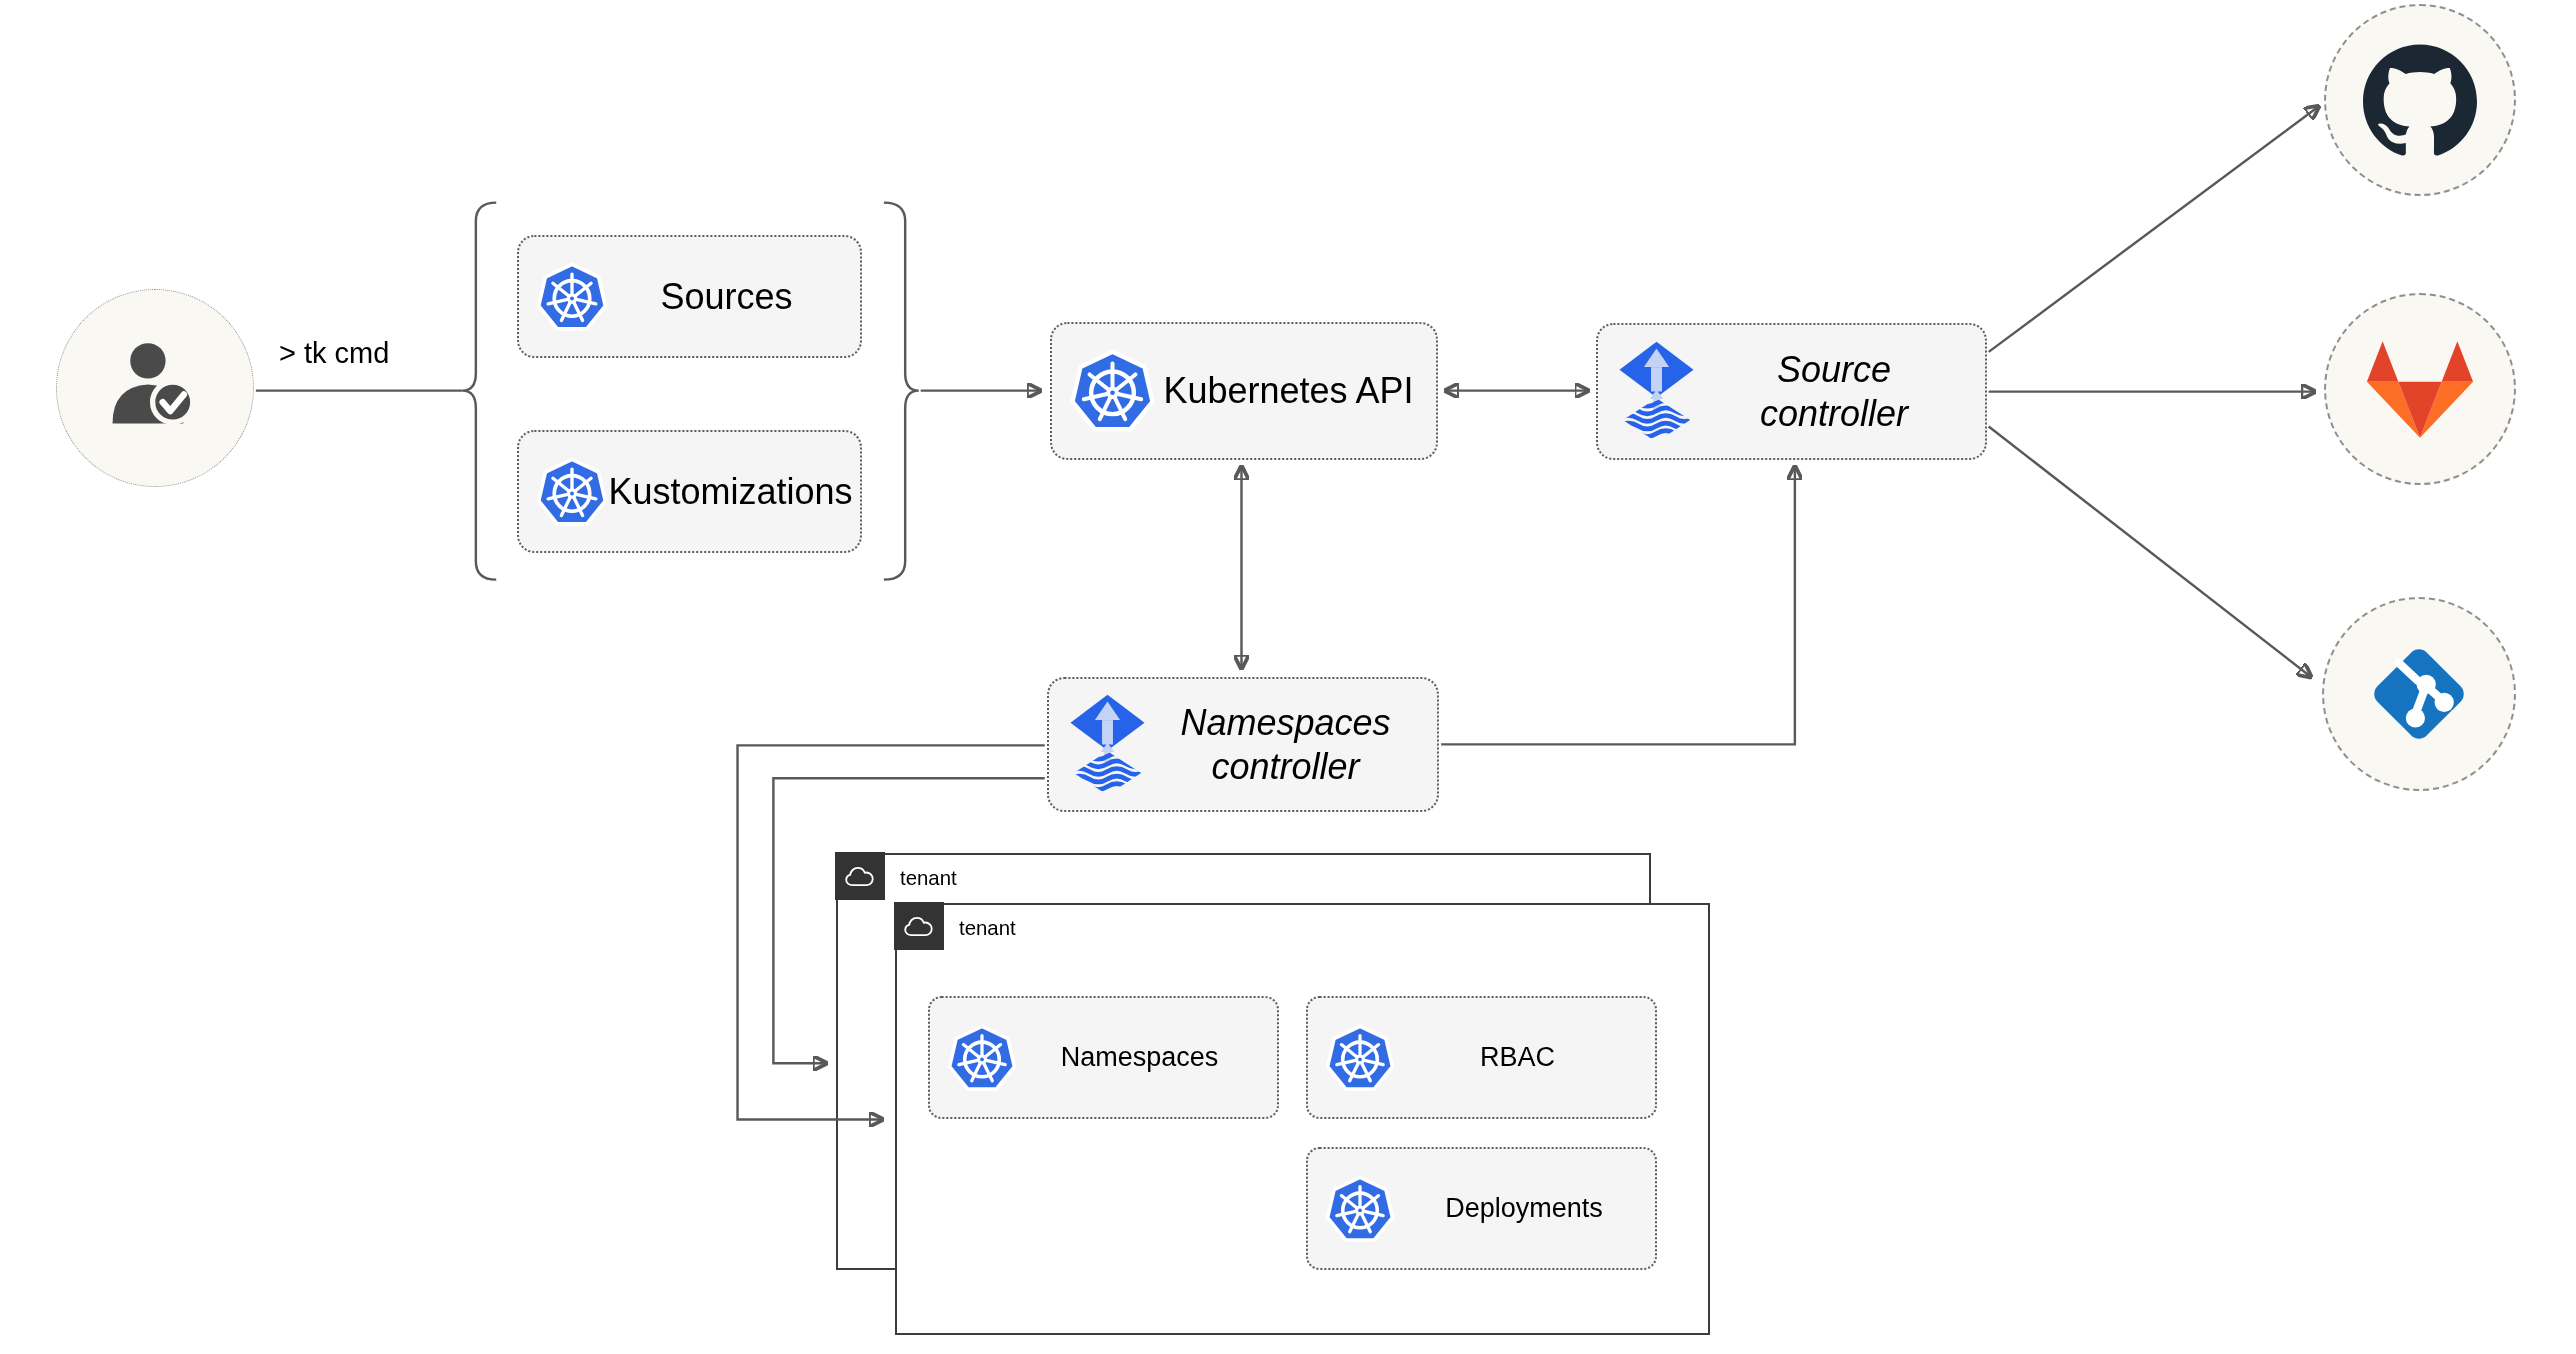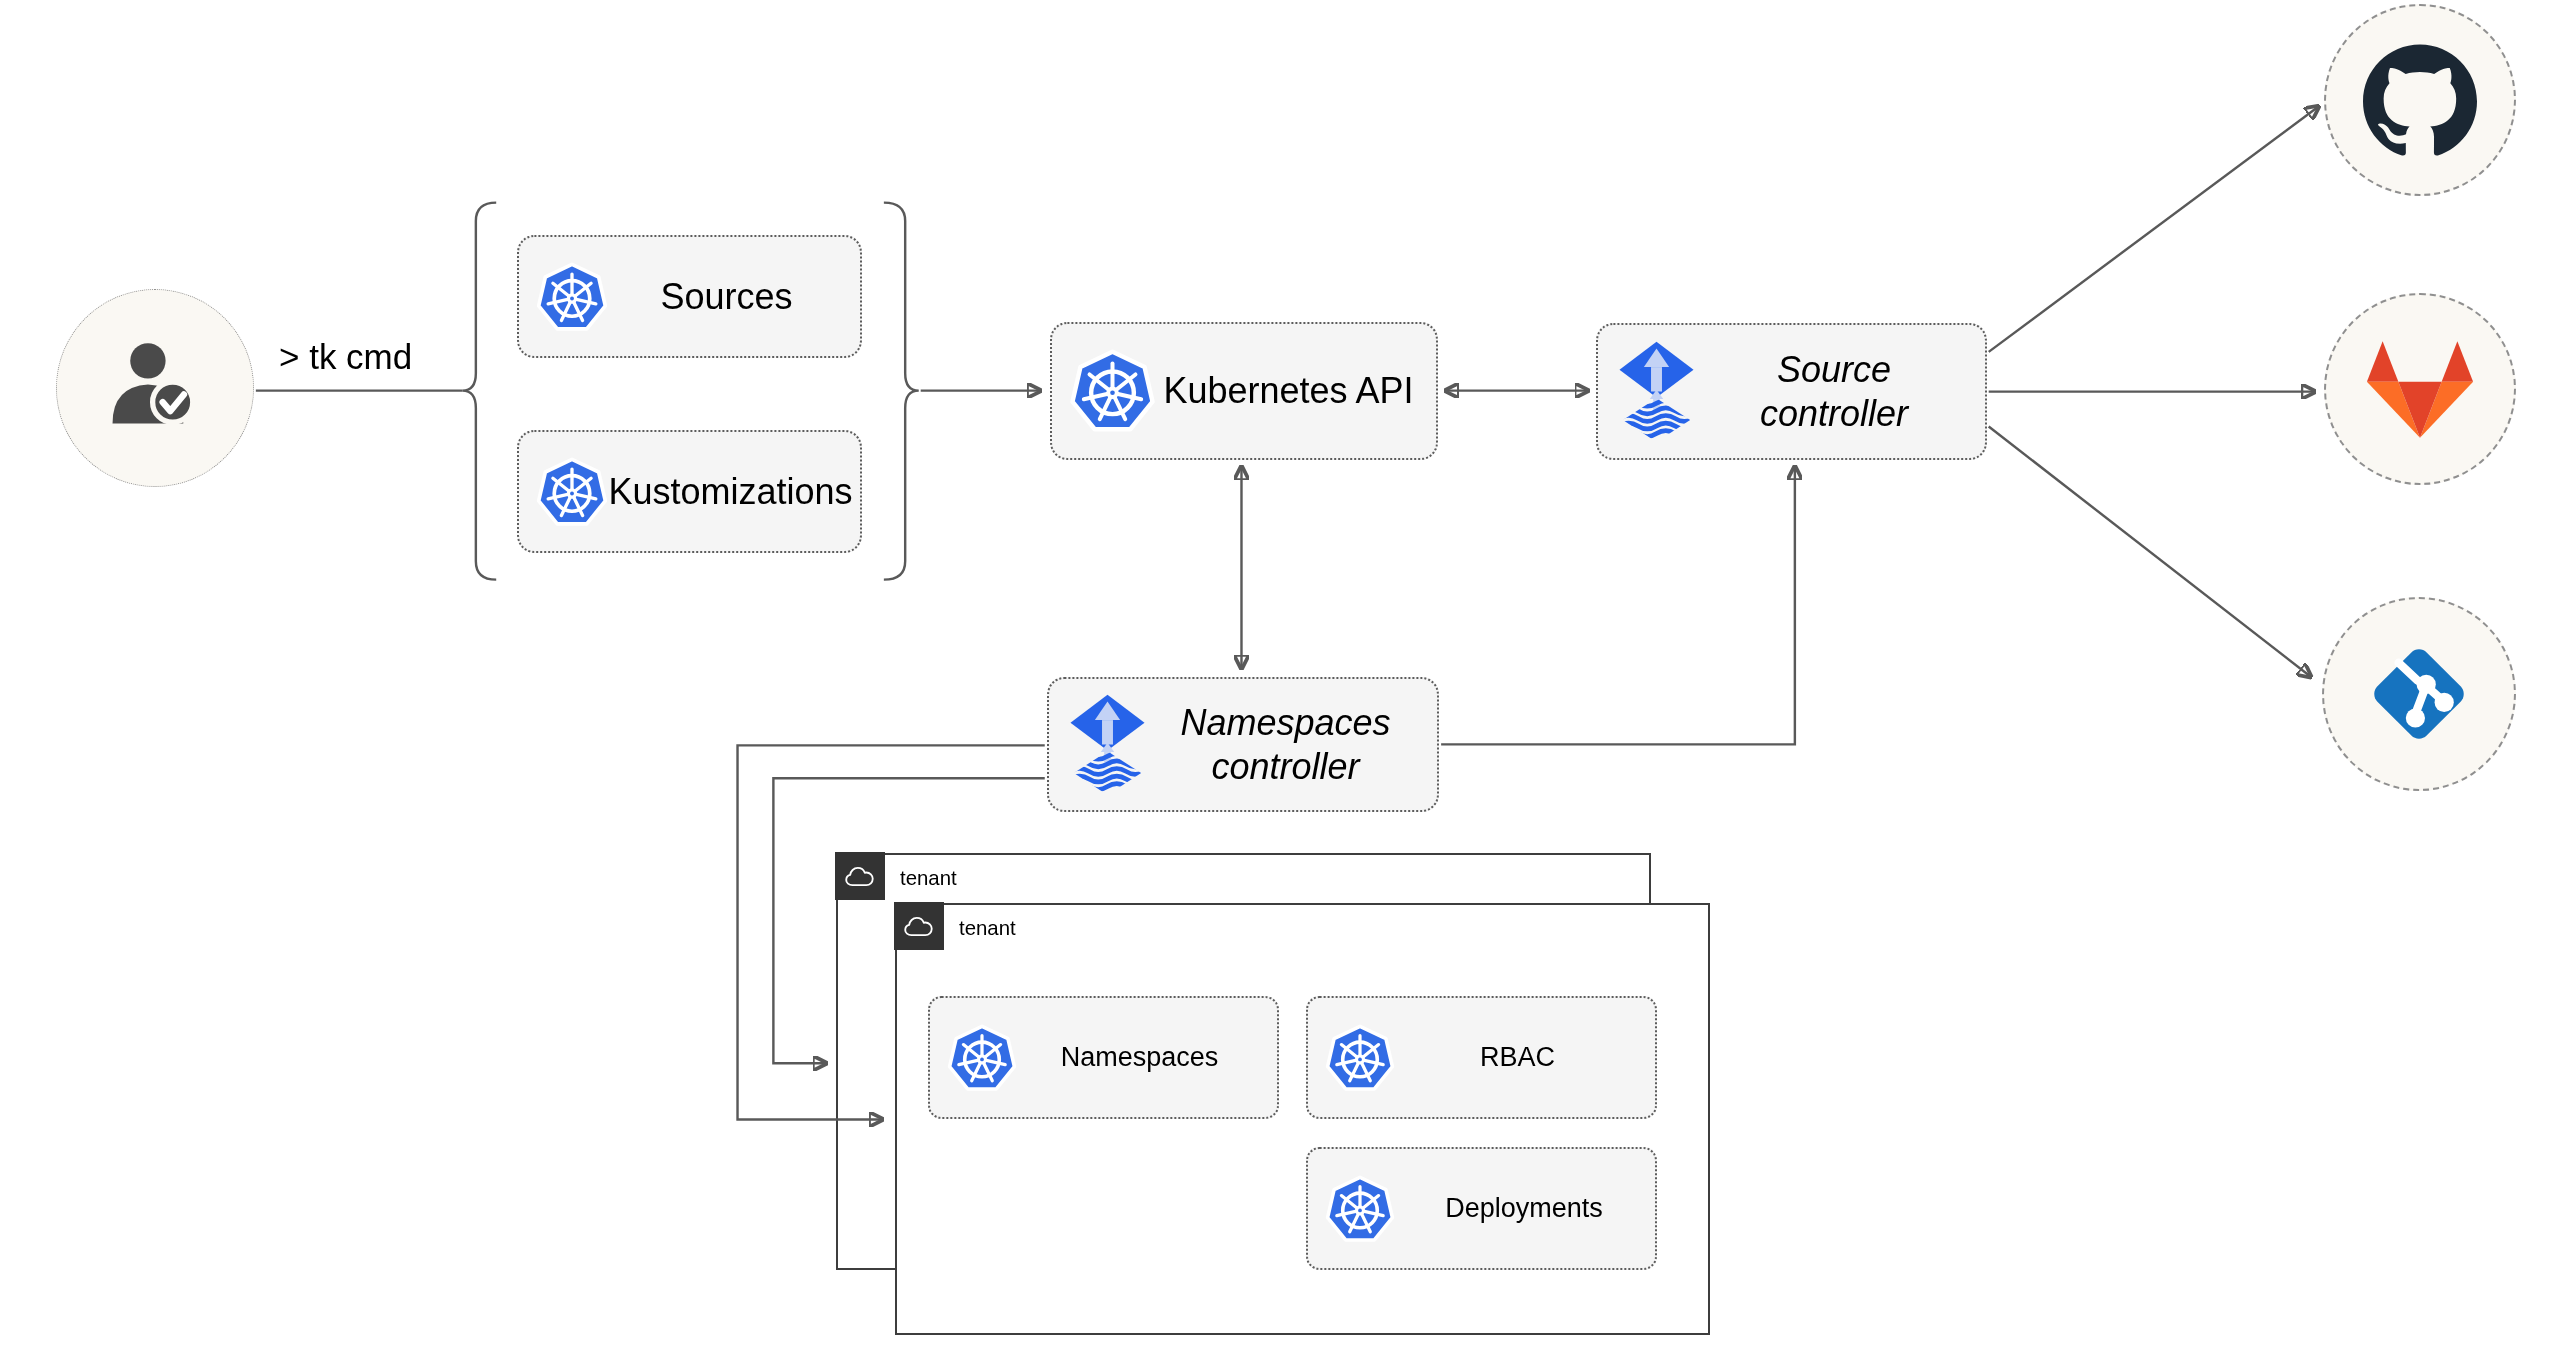--- a/index.html
+++ b/index.html
@@ -52,21 +52,21 @@
   .dash-circle{
     position:absolute; border-radius:50%; background:var(--circle-fill);
     border:2.4px dashed var(--circle-border);
     display:flex; align-items:center; justify-content:center; box-sizing:border-box; z-index:3;
   }
   #circ-user  {left:56px;   top:289px; width:198px; height:198px; border-style:dotted; border-width:1.9px;}
   #circ-github{left:2324px; top:3.9px;   width:192px; height:192px;}
   #circ-gitlab{left:2324px; top:293px; width:192px; height:192px;}
   #circ-git   {left:2322px; top:597px; width:194px; height:194px;}
   
-  #cmd-label{position:absolute; left:279px; top:337px; font-size:35px; z-index:4; color:var(--text);}
+  #cmd-label{position:absolute; left:279px; top:337px; font-size:29px; z-index:4; color:var(--text);}
   .defs-hidden{position:absolute; width:0; height:0; overflow:hidden;}
 </style>
 </head>
 <body>
 
 <svg class="defs-hidden" aria-hidden="true">
   <defs>
     <symbol id="sym-k8s" viewBox="0 0 100 100">
       <polygon points="50,6 86,23 95,62 70,93 30,93 5,62 14,23" fill="var(--k8s-blue)" stroke="#ffffff" stroke-width="5" stroke-linejoin="round"></polygon>
       <g stroke="#ffffff" stroke-width="4.5" stroke-linecap="round">

